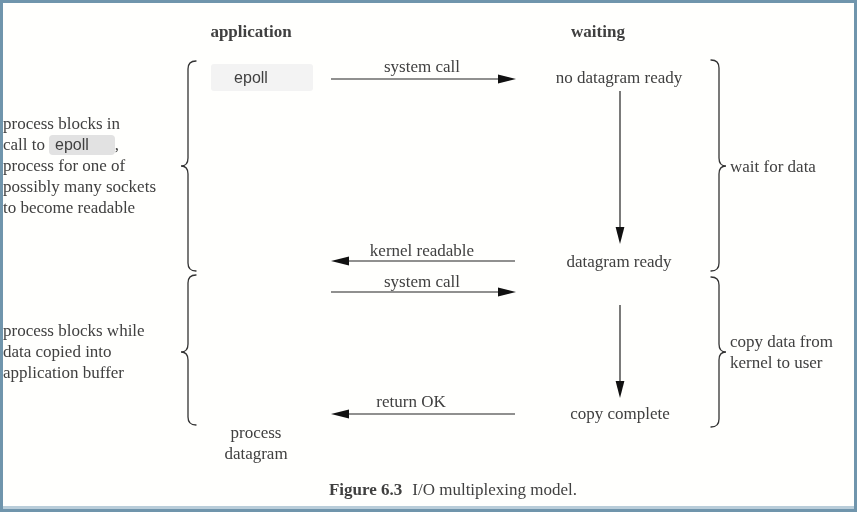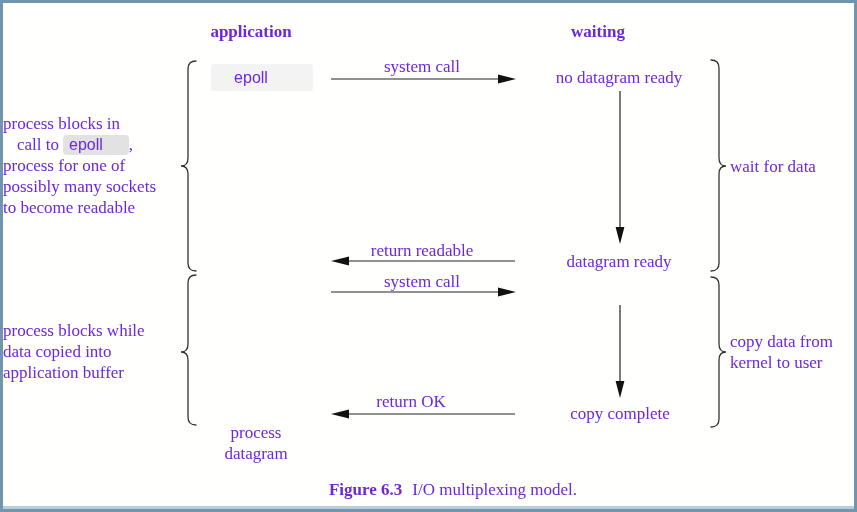--- a/index.html
+++ b/index.html
@@ -4,21 +4,21 @@
 <style>
   html,body { margin:0; padding:0; background:#ffffff; }
   .frame {
     position:relative;
     width:857px; height:512px;
     box-sizing:border-box;
     background:#fffffd;
     border:3px solid #7095ac;
     overflow:hidden;
     font-family:"Liberation Serif","DejaVu Serif",serif;
-    color:#6d28d9;
+    color:#404040;
     text-decoration:underline;
   }
   .bottom-sheen { position:absolute; left:0; right:0; bottom:0; height:3px; background:#b9cdd9; }
   .t { position:absolute; font-size:17px; line-height:21px; white-space:nowrap; }
   .c { transform:translate(-50%,-50%); }
   .vy { transform:translateY(-50%); }
   .hdr { font-weight:700; }
   .mono { font-family:"Liberation Mono","DejaVu Sans Mono",monospace; font-size:18px; letter-spacing:1.5px; }
   .sans { font-family:"Liberation Sans","DejaVu Sans",sans-serif; font-size:16px; }
   .patch-top {
@@ -30,21 +30,21 @@
   .patch-inline {
     display:inline-block; background:#e2e2e2; border-radius:4px;
     padding:0 26px 1px 6px; margin-left:4px; line-height:19px;
   }
   .note { position:absolute; font-size:17px; line-height:21px; }
   .note .ln { white-space:nowrap; }
   .right-align { text-align:left; }
   .caption { position:absolute; left:450px; top:487px; transform:translate(-50%,-50%); font-size:17px; white-space:nowrap; }
   .caption .lbl { font-weight:700; margin-right:10px; }
   svg.layer { position:absolute; left:0; top:0; pointer-events:none; }
-  .block2-line2 { margin-right:-11px;padding-left:14px; }
+  .block2-line2 { margin-right:-11px; }
 </style>
 </head>
 <body>
 
 <div class="frame">
 
   <svg class="layer" width="857" height="512" viewBox="0 0 857 512">
 
     <g>
       <line x1="328" y1="76" x2="497" y2="76" stroke="#222" stroke-width="1.2"></line>
@@ -94,21 +94,21 @@
   <div class="note" style="left:203px; top:419px; width:100px; text-align:center;">
     <div class="ln">process</div>
     <div class="ln">datagram</div>
   </div>
 
   <div class="t c" style="left:616px; top:74px;">no datagram ready</div>
   <div class="t c" style="left:616px; top:258px;">datagram ready</div>
   <div class="t c" style="left:617px; top:410px;">copy complete</div>
 
   <div class="t c" style="left:419px; top:63px;">system call</div>
-  <div class="t c" style="left:419px; top:247px;">return readable</div>
+  <div class="t c" style="left:419px; top:247px;">kernel readable</div>
   <div class="t c" style="left:419px; top:278px;">system call</div>
   <div class="t c" style="left:408px; top:398px;">return OK</div>
 
   <div class="note right-align" style="left:0px; top:110px; width:181px;">
     <div class="ln">process blocks in</div>
     <div class="ln block2-line2"><span>call to</span><span class="patch-inline"><span class="sans">epoll</span></span><span>,</span></div>
     <div class="ln">process for one of</div>
     <div class="ln">possibly many sockets</div>
     <div class="ln">to become readable</div>
   </div>

